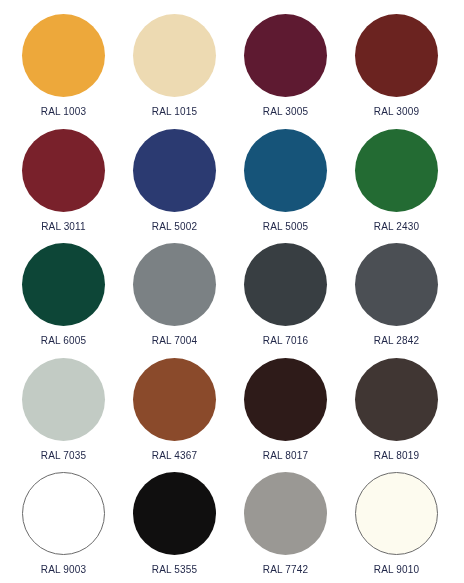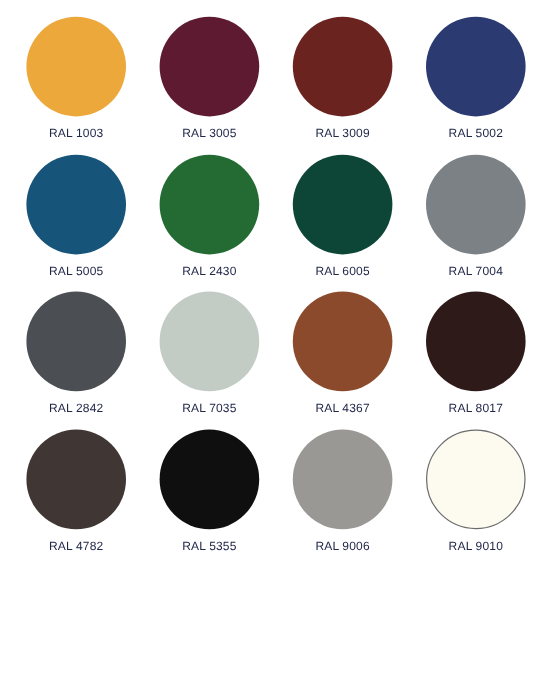--- a/index.html
+++ b/index.html
@@ -54,26 +54,34 @@
 </style>
 </head>
 <body>
 
 <div id="swatch-grid">
     <div class="swatch-cell">
       <div class="swatch-disc" style="background-color: rgb(237, 168, 59);"></div>
       <div class="swatch-label">RAL 1003</div>
     </div>
     <div class="swatch-cell">
+      <div class="swatch-disc" style="background-color: rgb(237, 218, 178);"></div>
+      <div class="swatch-label">RAL 1015</div>
+    </div>
+    <div class="swatch-cell">
       <div class="swatch-disc" style="background-color: rgb(94, 26, 49);"></div>
       <div class="swatch-label">RAL 3005</div>
     </div>
     <div class="swatch-cell">
       <div class="swatch-disc" style="background-color: rgb(107, 35, 32);"></div>
       <div class="swatch-label">RAL 3009</div>
+    </div>
+    <div class="swatch-cell">
+      <div class="swatch-disc" style="background-color: rgb(121, 33, 43);"></div>
+      <div class="swatch-label">RAL 3011</div>
     </div>
     <div class="swatch-cell">
       <div class="swatch-disc" style="background-color: rgb(43, 58, 113);"></div>
       <div class="swatch-label">RAL 5002</div>
     </div>
     <div class="swatch-cell">
       <div class="swatch-disc" style="background-color: rgb(22, 84, 121);"></div>
       <div class="swatch-label">RAL 5005</div>
     </div>
     <div class="swatch-cell">
@@ -82,44 +90,52 @@
     </div>
     <div class="swatch-cell">
       <div class="swatch-disc" style="background-color: rgb(13, 70, 55);"></div>
       <div class="swatch-label">RAL 6005</div>
     </div>
     <div class="swatch-cell">
       <div class="swatch-disc" style="background-color: rgb(123, 129, 132);"></div>
       <div class="swatch-label">RAL 7004</div>
     </div>
     <div class="swatch-cell">
+      <div class="swatch-disc" style="background-color: rgb(56, 62, 66);"></div>
+      <div class="swatch-label">RAL 7016</div>
+    </div>
+    <div class="swatch-cell">
       <div class="swatch-disc" style="background-color: rgb(75, 79, 84);"></div>
       <div class="swatch-label">RAL 2842</div>
     </div>
     <div class="swatch-cell">
       <div class="swatch-disc" style="background-color: rgb(194, 203, 196);"></div>
       <div class="swatch-label">RAL 7035</div>
     </div>
     <div class="swatch-cell">
       <div class="swatch-disc" style="background-color: rgb(138, 74, 43);"></div>
       <div class="swatch-label">RAL 4367</div>
     </div>
     <div class="swatch-cell">
       <div class="swatch-disc" style="background-color: rgb(46, 27, 25);"></div>
       <div class="swatch-label">RAL 8017</div>
     </div>
     <div class="swatch-cell">
       <div class="swatch-disc" style="background-color: rgb(64, 54, 51);"></div>
-      <div class="swatch-label">RAL 4782</div>
+      <div class="swatch-label">RAL 8019</div>
+    </div>
+    <div class="swatch-cell">
+      <div class="swatch-disc bordered" style="background-color: rgb(255, 255, 255);"></div>
+      <div class="swatch-label">RAL 9003</div>
     </div>
     <div class="swatch-cell">
       <div class="swatch-disc" style="background-color: rgb(16, 15, 15);"></div>
       <div class="swatch-label">RAL 5355</div>
     </div>
     <div class="swatch-cell">
       <div class="swatch-disc" style="background-color: rgb(154, 152, 148);"></div>
-      <div class="swatch-label">RAL 9006</div>
+      <div class="swatch-label">RAL 7742</div>
     </div>
     <div class="swatch-cell">
       <div class="swatch-disc bordered" style="background-color: rgb(253, 251, 239);"></div>
       <div class="swatch-label">RAL 9010</div>
     </div>
   </div>
 
 </body></html>

